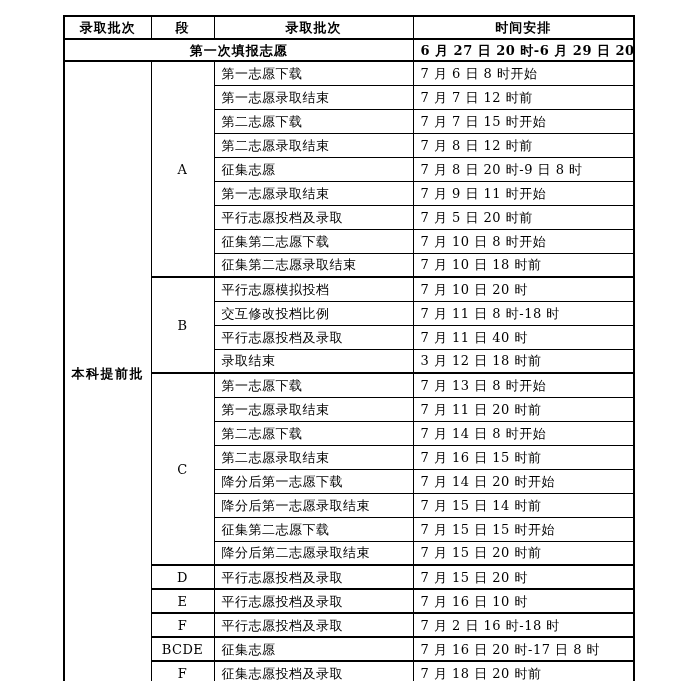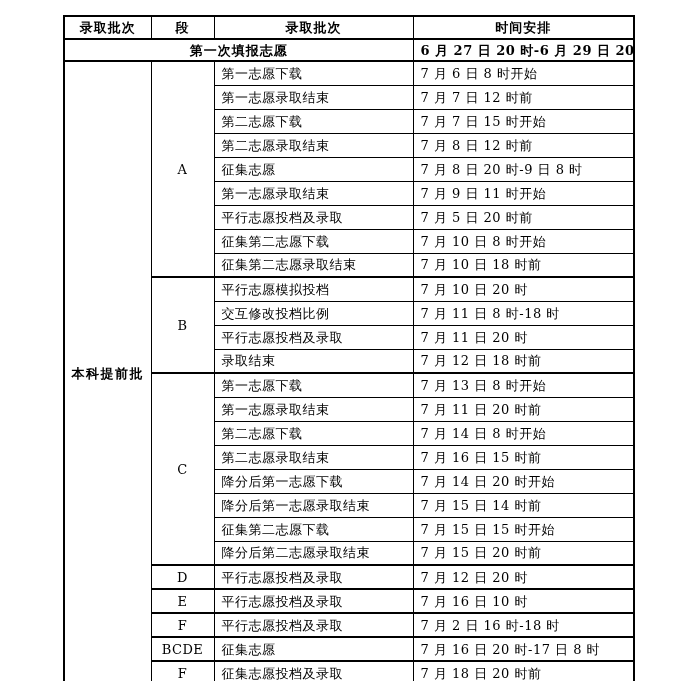--- a/index.html
+++ b/index.html
@@ -100,25 +100,25 @@
         <td class="segment" rowspan="4">B</td>
         <td class="task">平行志愿模拟投档</td>
         <td class="time">7 月 10 日 20 时</td>
       </tr>
       <tr class="in-group">
         <td class="task">交互修改投档比例</td>
         <td class="time">7 月 11 日 8 时-18 时</td>
       </tr>
       <tr class="in-group">
         <td class="task">平行志愿投档及录取</td>
-        <td class="time">7 月 11 日 20 时</td>
+        <td class="time">7 月 11 日 40 时</td>
       </tr>
       <tr class="in-group">
         <td class="task">录取结束</td>
-        <td class="time">7 月 12 日 18 时前</td>
+        <td class="time">3 月 12 日 18 时前</td>
       </tr>
       <tr class="group-start">
         <td class="segment" rowspan="8">C</td>
         <td class="task">第一志愿下载</td>
         <td class="time">7 月 13 日 8 时开始</td>
       </tr>
       <tr class="in-group">
         <td class="task">第一志愿录取结束</td>
         <td class="time">7 月 11 日 20 时前</td>
       </tr>
@@ -142,21 +142,21 @@
         <td class="task">征集第二志愿下载</td>
         <td class="time">7 月 15 日 15 时开始</td>
       </tr>
       <tr class="in-group">
         <td class="task">降分后第二志愿录取结束</td>
         <td class="time">7 月 15 日 20 时前</td>
       </tr>
       <tr class="group-start">
         <td class="segment" rowspan="1">D</td>
         <td class="task">平行志愿投档及录取</td>
-        <td class="time">7 月 12 日 20 时</td>
+        <td class="time">7 月 15 日 20 时</td>
       </tr>
       <tr class="group-start">
         <td class="segment" rowspan="1">E</td>
         <td class="task">平行志愿投档及录取</td>
         <td class="time">7 月 16 日 10 时</td>
       </tr>
       <tr class="group-start">
         <td class="segment" rowspan="1">F</td>
         <td class="task">平行志愿投档及录取</td>
         <td class="time">7 月 2 日 16 时-18 时</td>

